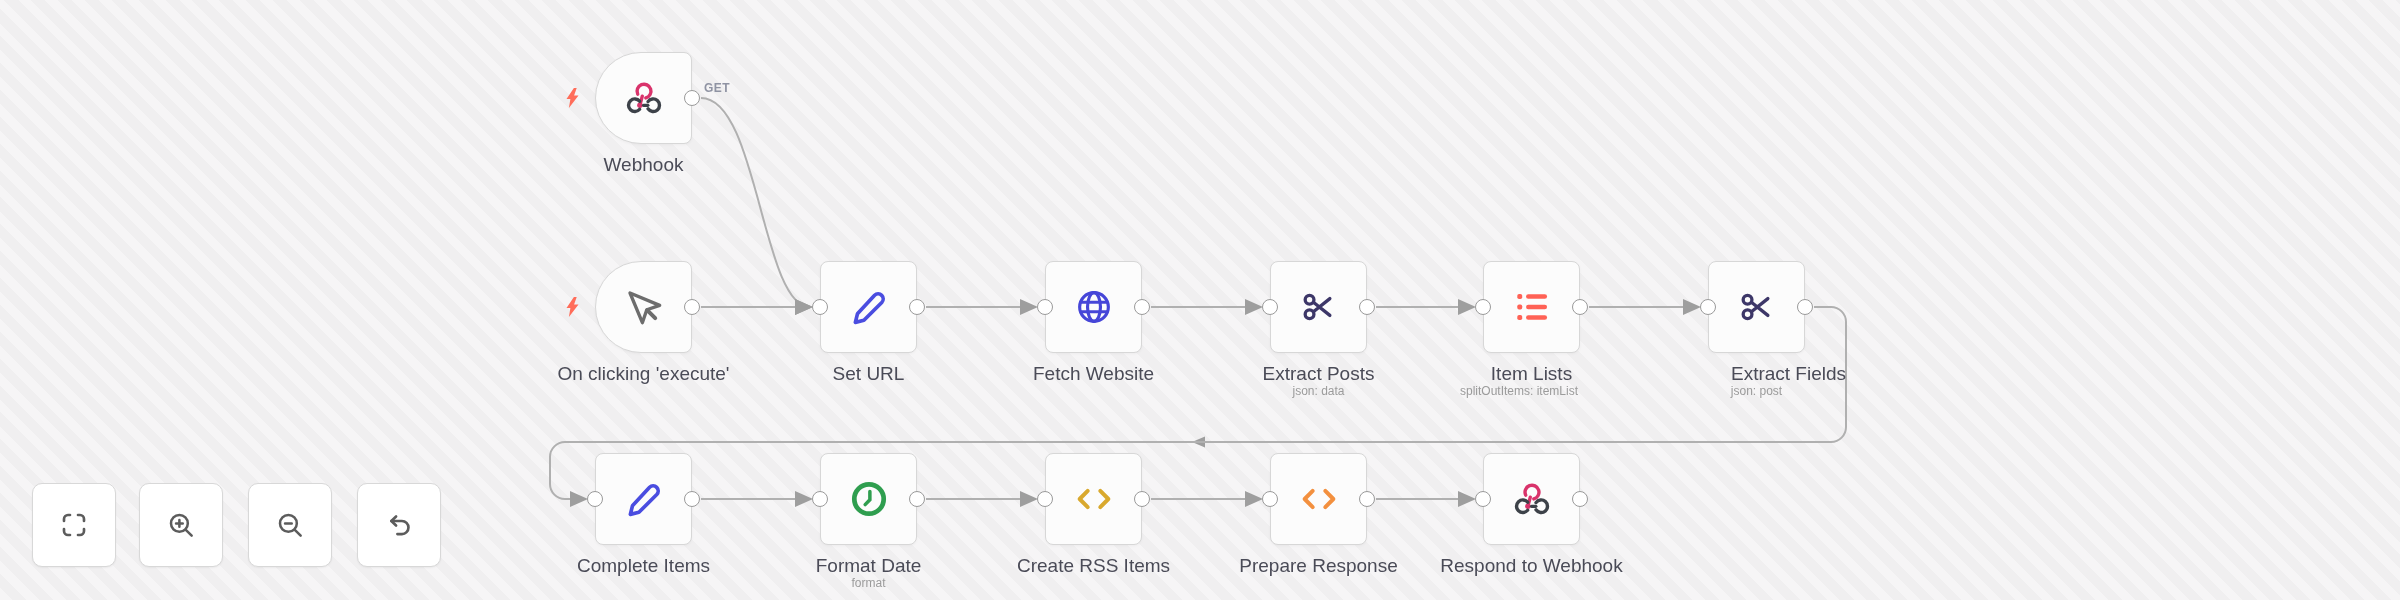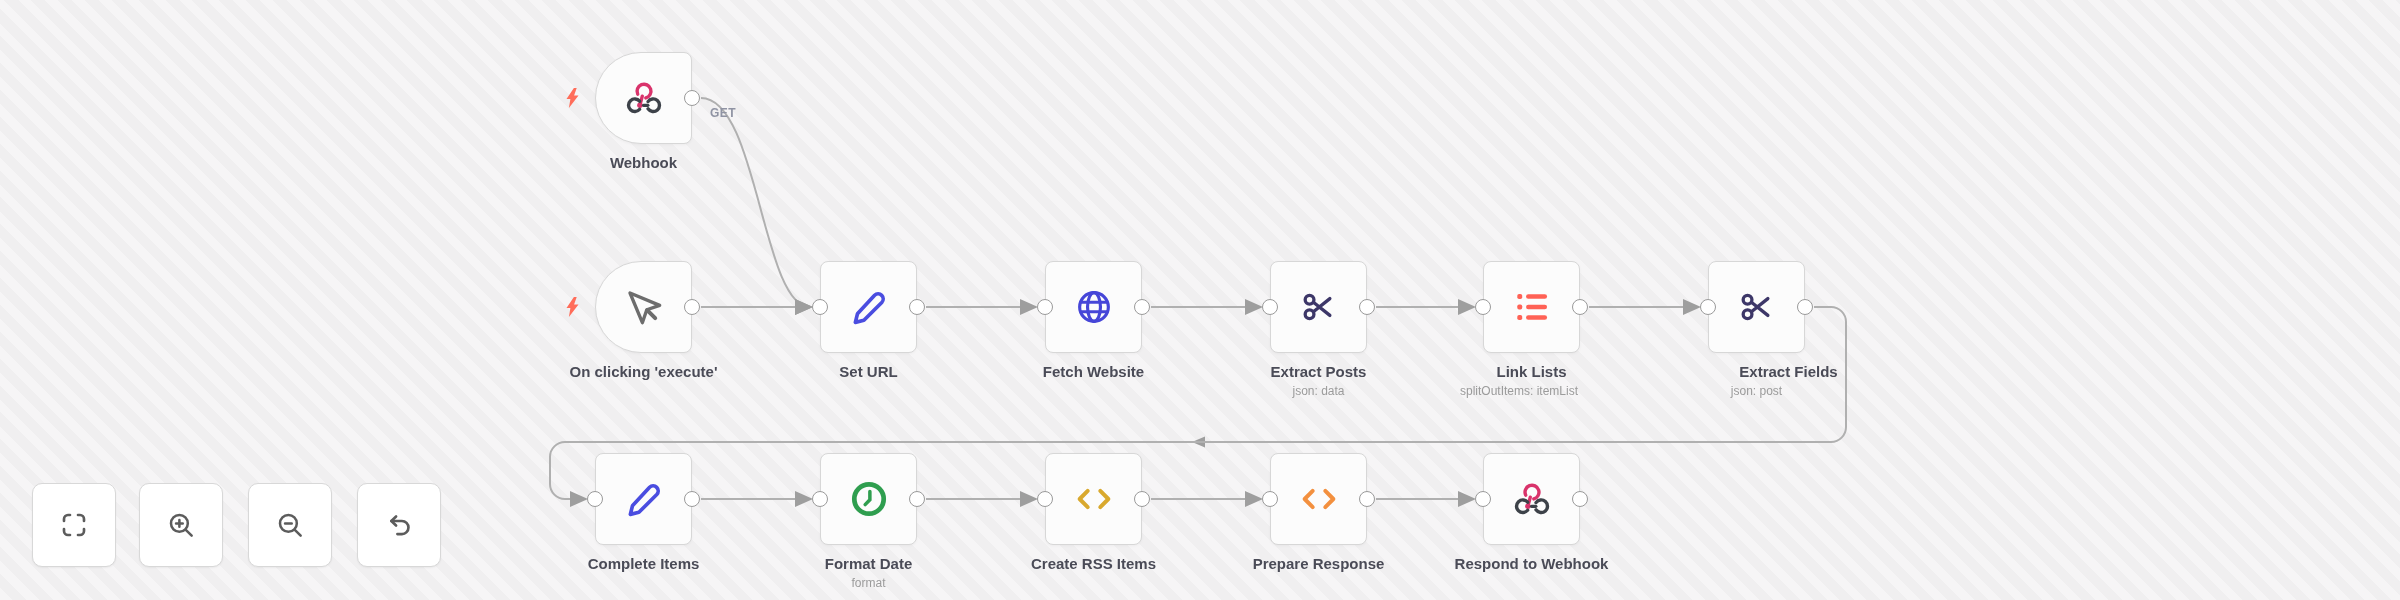--- a/index.html
+++ b/index.html
@@ -29,21 +29,21 @@
   .node.trigger{border-radius:46px 8px 8px 46px;}
   .node .icon{display:block;line-height:0;}
   .node .icon svg{width:42px;height:42px;}
 
   .port{
     position:absolute;width:16px;height:16px;box-sizing:border-box;border-radius:50%;
     background:#fff;border:1.7px solid var(--port-border,#9a9a9a);z-index:3;
   }
   .node-label{
     position:absolute;transform:translateX(-50%);white-space:nowrap;
-    font-size:15px;font-weight:700;color:var(--label,#4a4b57);z-index:2;
+    font-size:19px;font-weight:400;color:var(--label,#4a4b57);z-index:2;
   }
   .node-sublabel{
     position:absolute;transform:translateX(-50%);white-space:nowrap;
     font-size:12px;font-weight:400;color:var(--sublabel,#9b9b9b);z-index:2;
   }
   .port-label{
     position:absolute;font-size:12px;font-weight:600;letter-spacing:.4px;
     color:#8f93a3;z-index:2;
   }
   .bolt{position:absolute;color:var(--bolt,#ff6d5a);line-height:0;z-index:2;}
@@ -88,21 +88,21 @@
         <span class="icon"><svg viewBox="0 0 32 32" fill="none" stroke-linecap="round">
       <path d="M14.7 14.6 12.9 21.4" stroke="var(--webhook-pink)" stroke-width="2.6"></path>
       <path d="M11.2 13.04 A5.3 5.3 0 1 1 17.37 15.92" stroke="var(--webhook-pink)" stroke-width="2.6"></path>
       <circle cx="12.9" cy="21.6" r="2.1" fill="var(--webhook-pink)"></circle>
       <path d="M12.68 24.59 A4.8 4.8 0 1 1 12.68 18.41" stroke="var(--webhook-dark)" stroke-width="2.6"></path>
       <path d="M19.07 18.75 A4.8 4.8 0 1 1 19.07 24.25" stroke="var(--webhook-dark)" stroke-width="2.6"></path>
       <path d="M15.7 21.6h3.2" stroke="var(--webhook-dark)" stroke-width="2.6"></path>
     </svg></span>
       </div>
       <div class="port" style="left: 684px; top: 90px;"></div>
-      <span class="port-label" style="left: 704px; top: 106px; margin-left: 6px;">GET</span>
+      <span class="port-label" style="left: 704px; top: 81px;">GET</span>
       <span class="bolt" style="left: 565px; top: 88px;"><svg viewBox="0 0 14 20" fill="currentColor">
       <path d="M8.4 0 1 11h3.9L3.4 20l9.6-12.6H8.6L11.2 0z"></path>
     </svg></span>
       <div class="node-label" style="left: 643.5px; top: 154px;">Webhook</div>
       <div class="node trigger" style="left: 595px; top: 261px;">
         <span class="icon" style="color: rgb(109, 109, 109);"><svg viewBox="0 0 24 24" fill="none" stroke="currentColor" stroke-width="1.9" stroke-linejoin="round" stroke-linecap="round">
       <path d="M4 4l7.07 16.97 2.51-7.39 7.39-2.51L4 4z"></path>
       <path d="M13.8 13.8l4.6 4.6" stroke-width="2.3"></path>
     </svg></span>
       </div>
@@ -145,21 +145,21 @@
       <rect x="3.6" y="4.6" width="2.8" height="2.8" rx="1"></rect>
       <rect x="8.6" y="4.7" width="12" height="2.6" rx="1.3"></rect>
       <rect x="3.6" y="10.6" width="2.8" height="2.8" rx="1"></rect>
       <rect x="8.6" y="10.7" width="12" height="2.6" rx="1.3"></rect>
       <rect x="3.6" y="16.6" width="2.8" height="2.8" rx="1"></rect>
       <rect x="8.6" y="16.7" width="12" height="2.6" rx="1.3"></rect>
     </svg></span>
       </div>
       <div class="port" style="left: 1475px; top: 299px;"></div>
       <div class="port" style="left: 1572px; top: 299px;"></div>
-      <div class="node-label" style="left: 1531.5px; top: 363px;">Link Lists</div>
+      <div class="node-label" style="left: 1531.5px; top: 363px;">Item Lists</div>
       <div class="node-sublabel" style="left: 1519px; top: 384px;">splitOutItems: itemList</div>
       <div class="node" style="left: 1708px; top: 261px;">
         <span class="icon" style="color: rgb(61, 55, 104);"><svg viewBox="0 0 24 24" fill="none" stroke="currentColor" stroke-width="1.9" stroke-linecap="round">
       <circle cx="6.6" cy="7.9" r="2.5"></circle>
       <circle cx="6.6" cy="16.1" r="2.5"></circle>
       <path d="M8.8 9.3l9.4 7.5M8.8 14.7l9.4-7.5"></path>
     </svg></span>
       </div>
       <div class="port" style="left: 1700px; top: 299px;"></div>
       <div class="port" style="left: 1797px; top: 299px;"></div>

